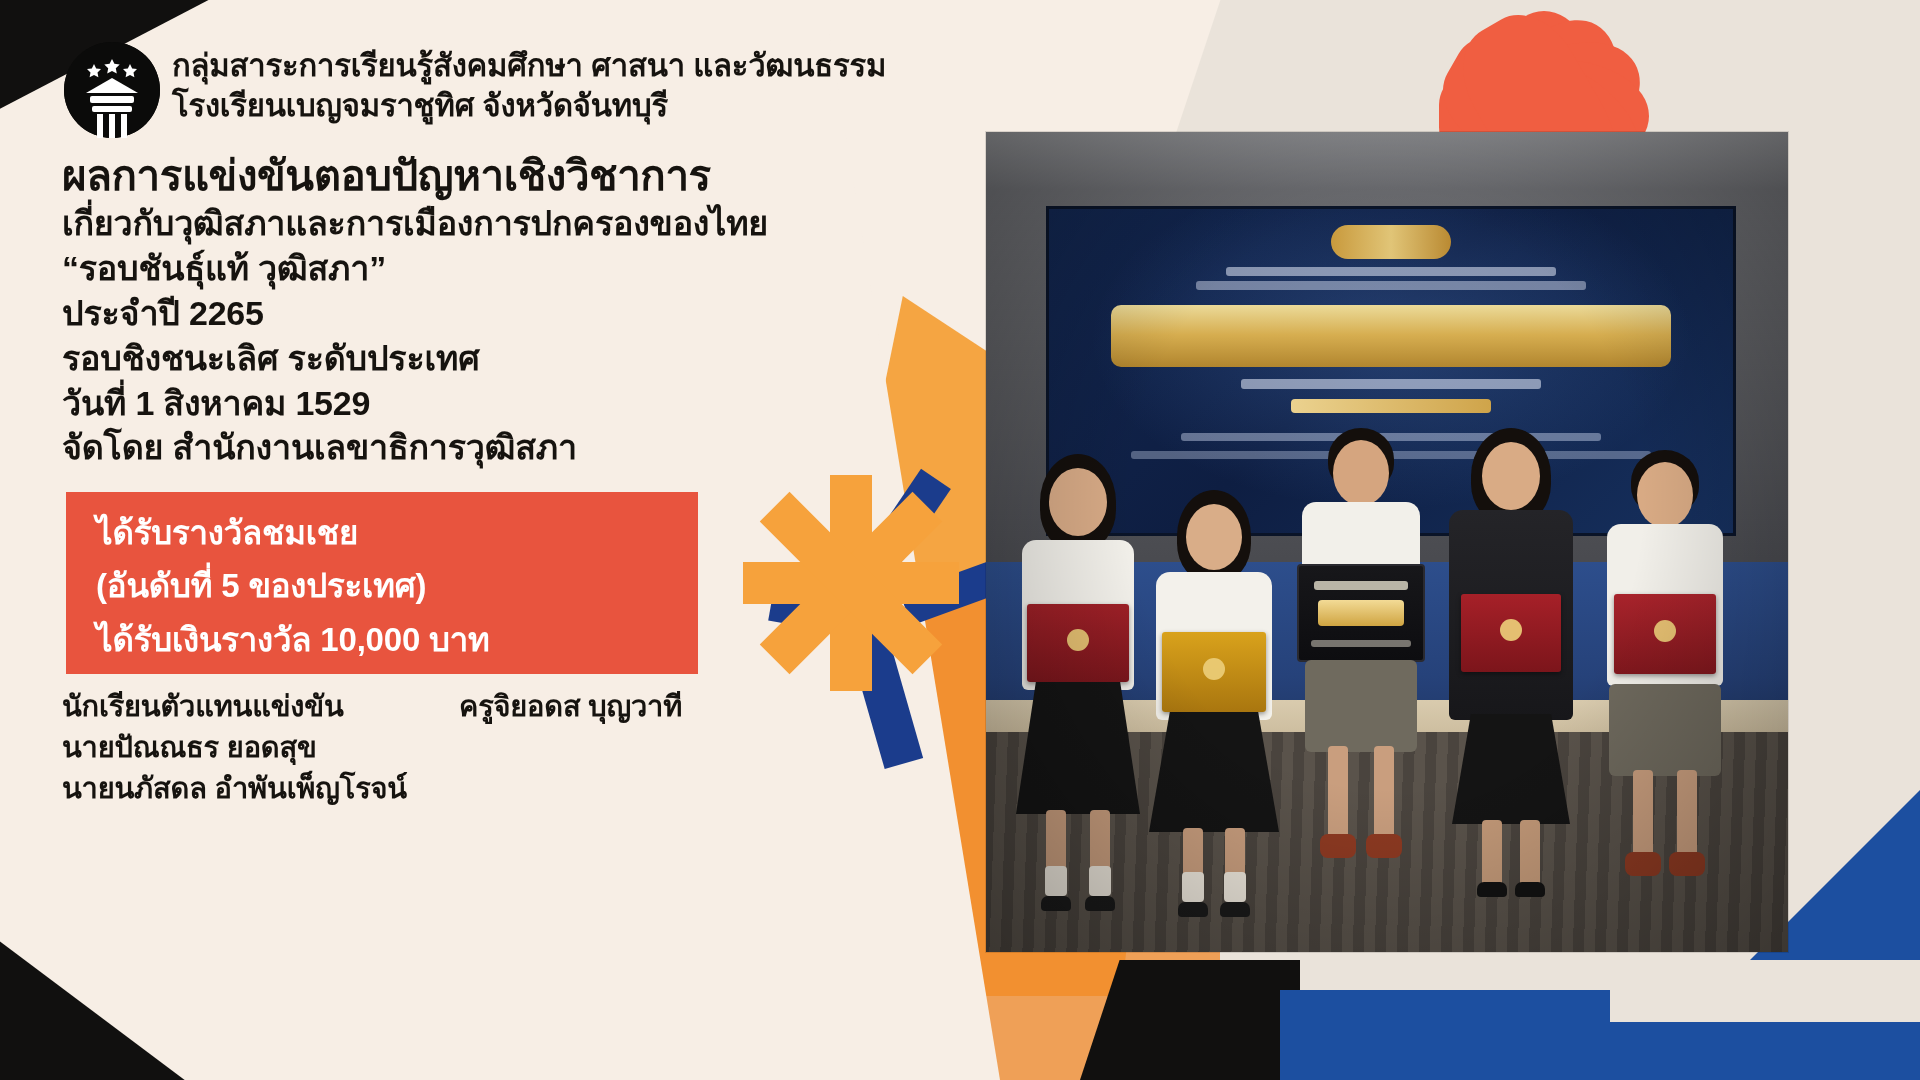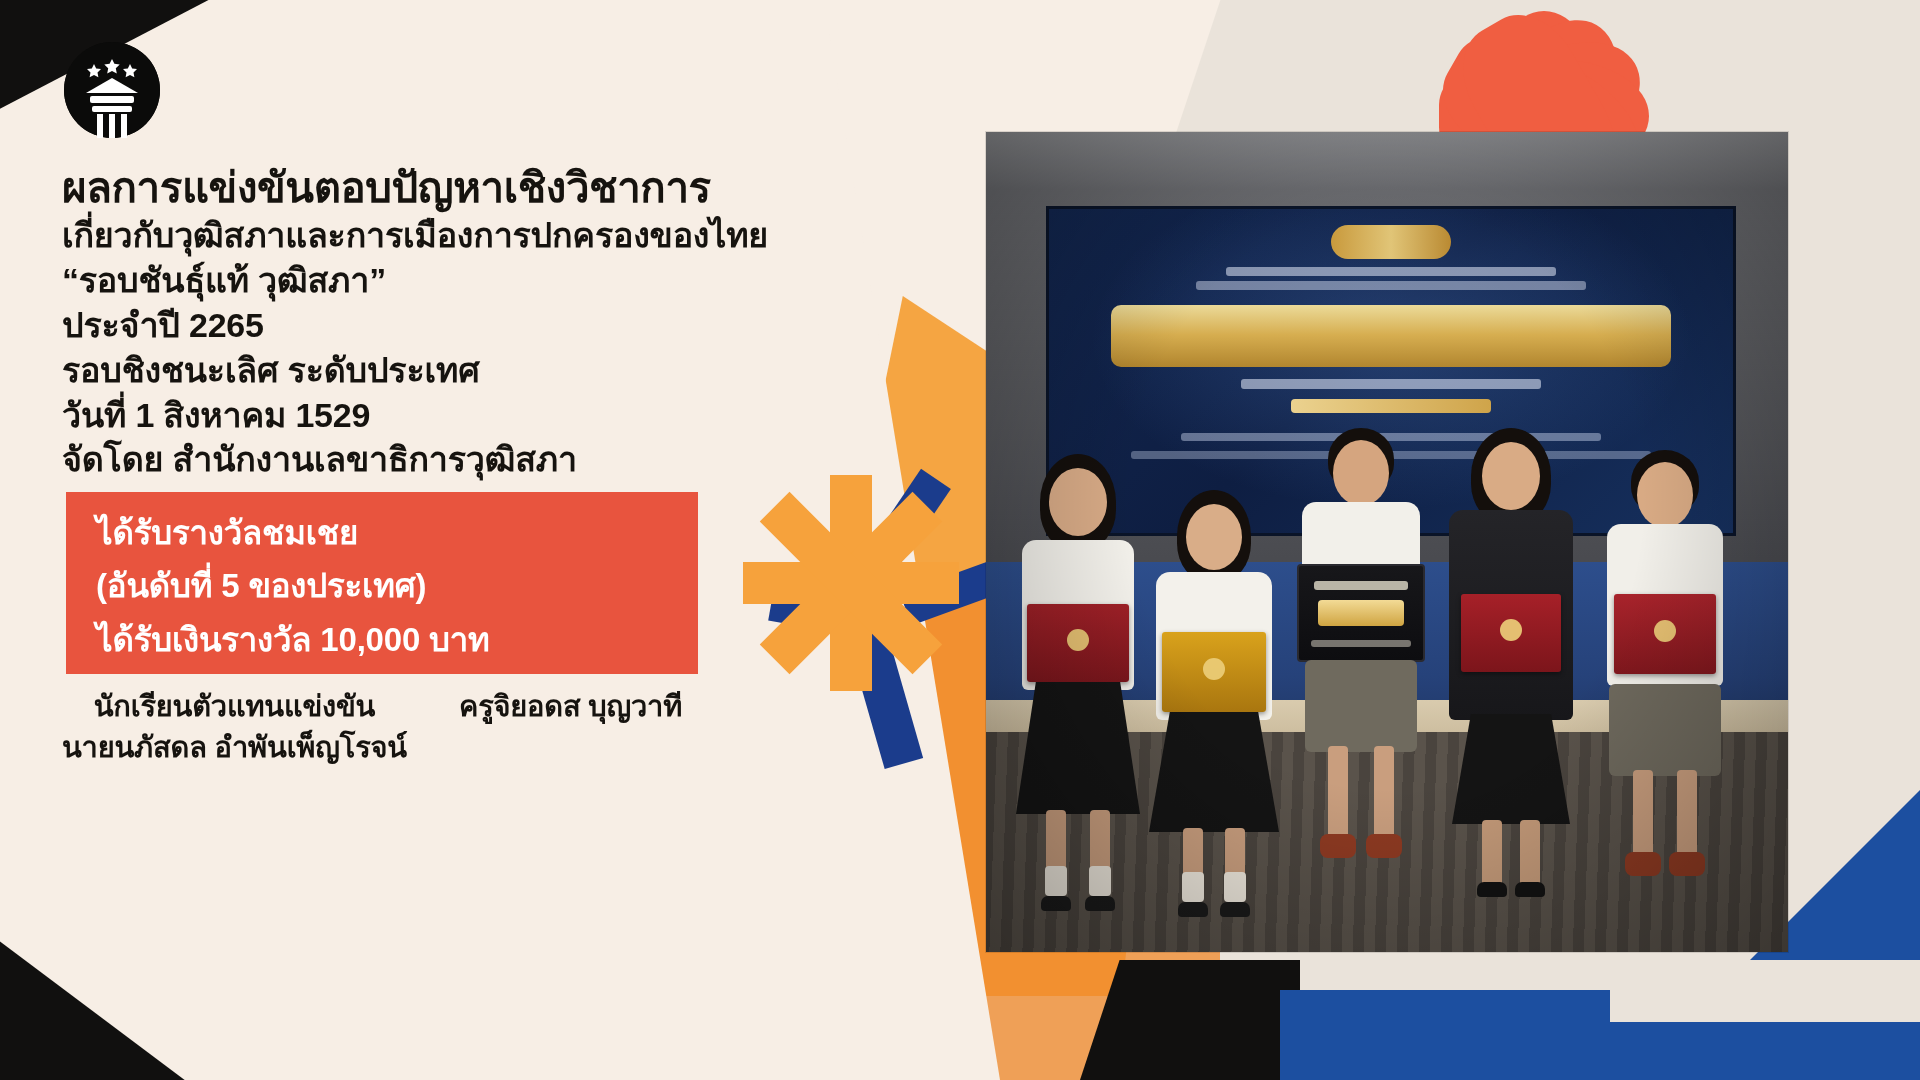--- a/index.html
+++ b/index.html
@@ -146,21 +146,20 @@
 
   .title-block {
     position: absolute; left: 62px; top: 152px;
     width: 900px;
     color: #16130F;
   }
   .title-main {
     font-size: 42px; font-weight: 700; line-height: 1.12;
     letter-spacing: -.4px;
     margin-bottom: 2px;
-    margin-top: 12px;
   }
   .title-sub {
     font-size: 34px; font-weight: 600; line-height: 1.32;
     letter-spacing: -.2px;
   }
   .title-sub div { white-space: nowrap; }
 
   
   .award-box {
     position: absolute; left: 66px; top: 492px;
@@ -175,21 +174,21 @@
   }
 
   
   .names {
     position: absolute; left: 62px; top: 686px;
     width: 700px;
     color: #16130F;
     display: flex;
     gap: 52px;
   }
-  .names-col { font-size: 29px; font-weight: 600; line-height: 1.42; letter-spacing: -.2px; text-align: center; }
+  .names-col { font-size: 29px; font-weight: 600; line-height: 1.42; letter-spacing: -.2px; }
   .names-col div { white-space: nowrap; }
 
   
   .photo {
     position: absolute;
     left: 986px; top: 132px;
     width: 802px; height: 820px;
     background: #3A3B40;
     overflow: hidden;
     box-shadow: 0 0 0 1px rgba(0,0,0,.12);
@@ -490,20 +489,24 @@
         <path d="M48 36 L74 51 L22 51 Z"></path>
         <rect x="26" y="54" width="44" height="7" rx="2"></rect>
         <rect x="28" y="64" width="40" height="6" rx="2"></rect>
         <rect x="33" y="72" width="6" height="24"></rect>
         <rect x="45" y="72" width="6" height="24"></rect>
         <rect x="57" y="72" width="6" height="24"></rect>
       </g>
     </svg>
   </div>
 
+  <div class="org-head">
+    <div>กลุ่มสาระการเรียนรู้สังคมศึกษา ศาสนา และวัฒนธรรม</div>
+    <div>โรงเรียนเบญจมราชูทิศ จังหวัดจันทบุรี</div>
+  </div>
 
   <div class="title-block">
     <div class="title-main">ผลการแข่งขันตอบปัญหาเชิงวิชาการ</div>
     <div class="title-sub">
       <div>เกี่ยวกับวุฒิสภาและการเมืองการปกครองของไทย</div>
       <div>“รอบชันธุ์แท้ วุฒิสภา”</div>
       <div>ประจำปี 2265</div>
       <div>รอบชิงชนะเลิศ ระดับประเทศ</div>
       <div>วันที่ 1 สิงหาคม 1529</div>
       <div>จัดโดย สำนักงานเลขาธิการวุฒิสภา</div>
@@ -512,20 +515,21 @@
 
   <div class="award-box">
     <div class="award-line">ได้รับรางวัลชมเชย</div>
     <div class="award-line">(อันดับที่ 5 ของประเทศ)</div>
     <div class="award-line">ได้รับเงินรางวัล 10,000 บาท</div>
   </div>
 
   <div class="names">
     <div class="names-col">
       <div>นักเรียนตัวแทนแข่งขัน</div>
+      <div>นายปัณณธร   ยอดสุข</div>
       <div>นายนภัสดล   อำพันเพ็ญโรจน์</div>
     </div>
     <div class="names-col">
       <div>ครูจิยอดส บุญวาที</div>
     </div>
   </div>
 
 </div>
 
 </body></html>

